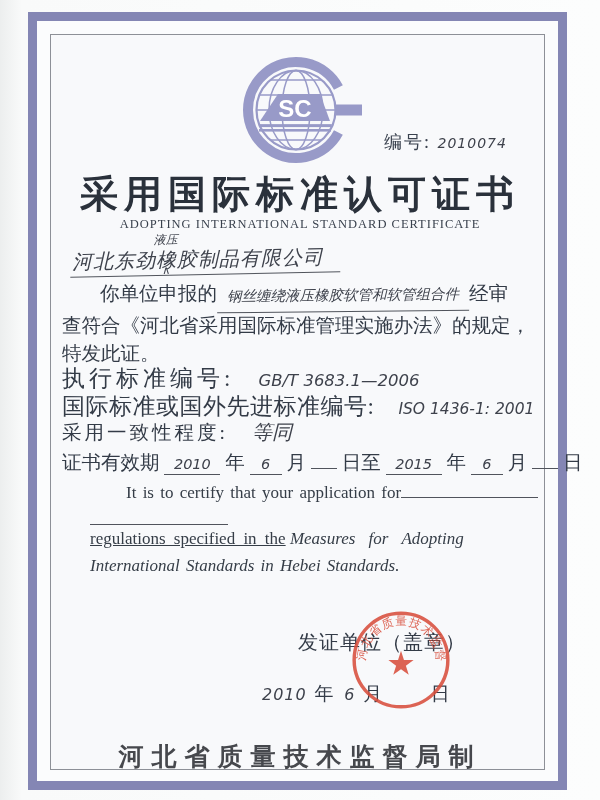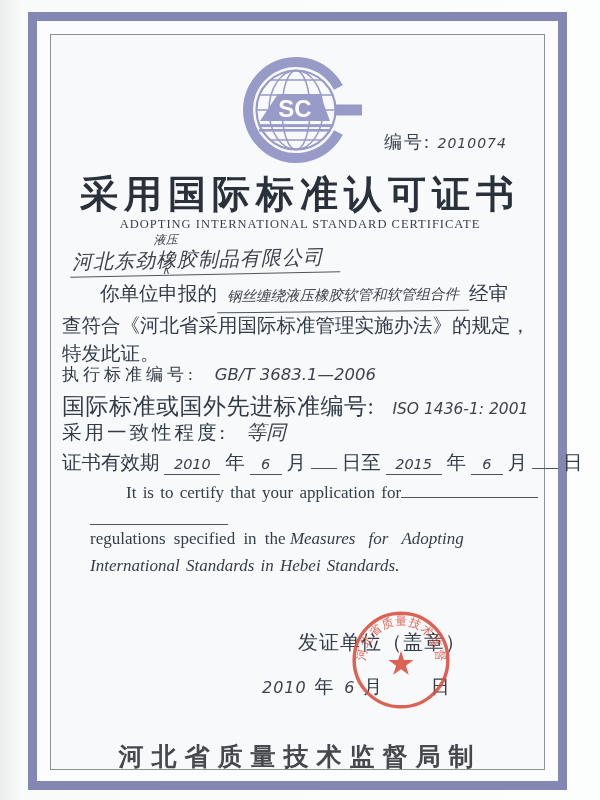--- a/index.html
+++ b/index.html
@@ -22,39 +22,39 @@
   .company .name{display:inline-block;min-width:262px;border-bottom:1px solid #50545c;
         font-size:20px;letter-spacing:1px;padding:0 6px 1px 2px;}
   .company .insert{position:absolute;left:84px;top:-15px;font-size:12px;}
   .company .caret{position:absolute;left:92px;top:17px;font-size:11px;color:#3e424c;}
   .para{position:absolute;left:62px;top:280px;width:478px;font-size:19.5px;line-height:28.5px;}
   .para .indent{display:inline-block;width:38px;}
   .para .fill{display:inline-block;min-width:252px;border-bottom:1px solid #50545c;
         font-size:14.5px;text-align:center;padding-bottom:1px;transform:rotate(-0.6deg);}
   .fields{position:absolute;left:62px;top:363px;width:478px;}
   .frow{height:28px;white-space:nowrap;}
-  .frow .lab1{font-size:17px;letter-spacing:4px;}
+  .frow .lab1{font-size:23px;letter-spacing:4px;}
   .frow .lab2{font-size:23px;letter-spacing:0.5px;margin-top:8px;}
   .frow .lab3{font-size:19.5px;letter-spacing:3px;}
-  .frow .val{margin-left:14px;}
+  .frow .val{margin-left:20px;}
   .v1{font-size:16.5px;} .v2{font-size:15.5px;} .v3{font-size:20px;}
   .validity{position:absolute;left:62px;top:449px;width:478px;font-size:19.5px;white-space:nowrap;}
   .u{display:inline-block;border-bottom:1px solid #50545c;text-align:center;font-size:14.5px;padding-bottom:2px;}
   .u.y{width:56px;} .u.m{width:32px;} .u.blank{width:26px;}
   .english{position:absolute;left:90px;top:479px;width:448px;font-size:17px;line-height:27.5px;color:#353d47;}
   .eline{display:flex;align-items:baseline;}
   .english .ind{display:inline-block;width:36px;flex:none;}
   .english .grow{flex:1;border-bottom:1px solid #50545c;height:1em;}
   .english .pre{flex:none;width:138px;border-bottom:1px solid #50545c;height:1em;}
-  .ws1{word-spacing:2px;} .ws2{word-spacing:4px;} .ws3{word-spacing:5px;}
+  .ws1{word-spacing:2px;} .ws2{word-spacing:4px;text-decoration:underline;} .ws3{word-spacing:5px;}
   .english em{font-style:italic;word-spacing:9px;}
   .english .l4 em{word-spacing:2px;}
   .issue{position:absolute;left:262px;top:629px;font-size:20px;color:#333b47;}
   .issue .ilabel{margin-left:36px;letter-spacing:1px;}
-  .issue .idate{margin-top:18px;font-size:19px;letter-spacing:3px;}
+  .issue .idate{margin-top:25px;font-size:19px;letter-spacing:3px;}
   .issue .idate .hand{font-size:16px;letter-spacing:1px;}
   .issue .gap{display:inline-block;width:30px;}
   .seal{position:absolute;left:346px;top:604px;width:110px;height:112px;opacity:0.88;}
   .footer{position:absolute;left:0;top:740px;width:100%;text-align:center;
         font-family:"Liberation Sans","DejaVu Sans",sans-serif;
         font-size:25px;font-weight:600;letter-spacing:8px;color:#46484d;}
 </style>
 </head>
 <body>
 

